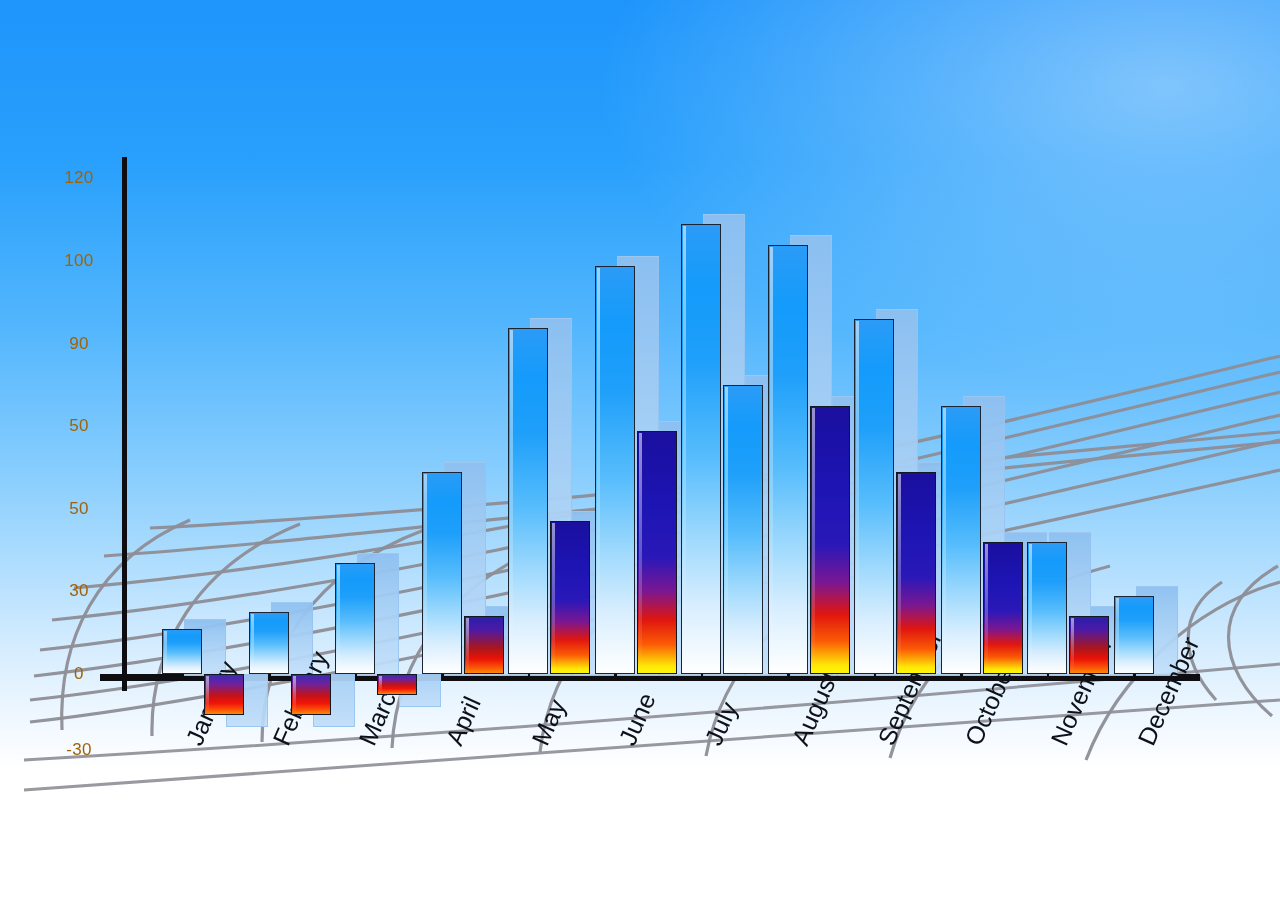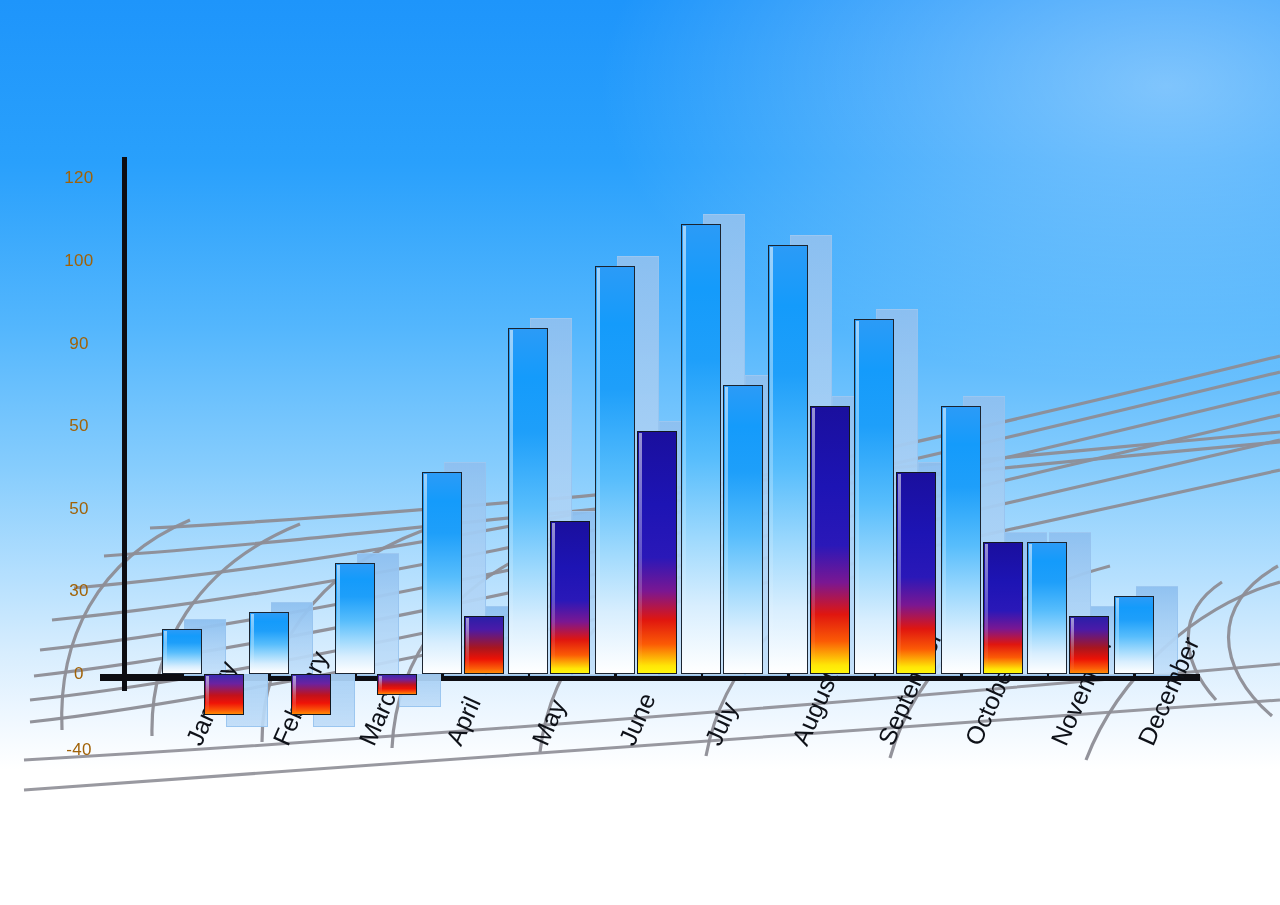--- a/index.html
+++ b/index.html
@@ -144,21 +144,21 @@
 
   <div class="plot">
 
     <div class="ytick" style="left:46px;top:168px;width:66px;">120</div>
     <div class="ytick" style="left:46px;top:251px;width:66px;">100</div>
     <div class="ytick" style="left:46px;top:334px;width:66px;">90</div>
     <div class="ytick" style="left:46px;top:416px;width:66px;">50</div>
     <div class="ytick" style="left:46px;top:499px;width:66px;">50</div>
     <div class="ytick" style="left:46px;top:581px;width:66px;">30</div>
     <div class="ytick" style="left:46px;top:664px;width:66px;">0</div>
-    <div class="ytick" style="left:46px;top:740px;width:66px;">-40</div>
+    <div class="ytick" style="left:46px;top:740px;width:66px;">-30</div>
 
     <div class="yaxis-line" style="left:122px;top:157px;height:534px;"></div>
     <div class="zero-line" style="left:100px;top:674px;width:1100px;"></div>
 
     <div id="bars">
         <div class="ghost" style="left: 184px; top: 618.625px; width: 40px; height: 55.375px;"></div>
         <div class="face blue" title="January: 11" style="left: 162px; top: 628.625px; width: 40px; height: 45.375px; z-index: 20;"></div>
         <div class="ghost neg" style="left: 226px; top: 674px; width: 40px; height: 51.25px;"></div>
         <div class="face neg" title="January: -10" style="left: 204px; top: 674px; width: 40px; height: 41.25px; z-index: 19;"></div>
         <div class="ghost" style="left: 270.5px; top: 602.125px; width: 40px; height: 71.875px;"></div>

